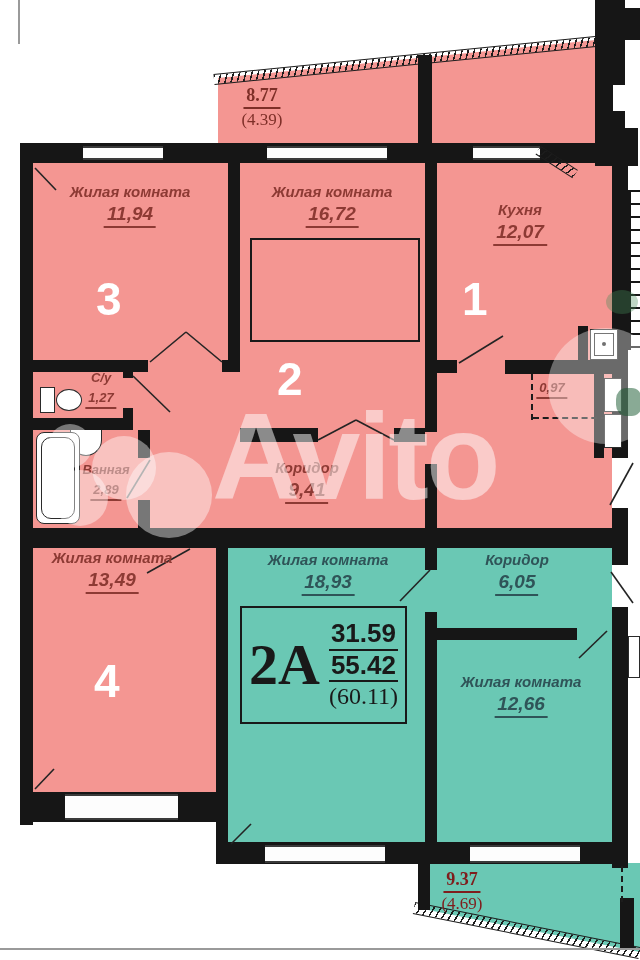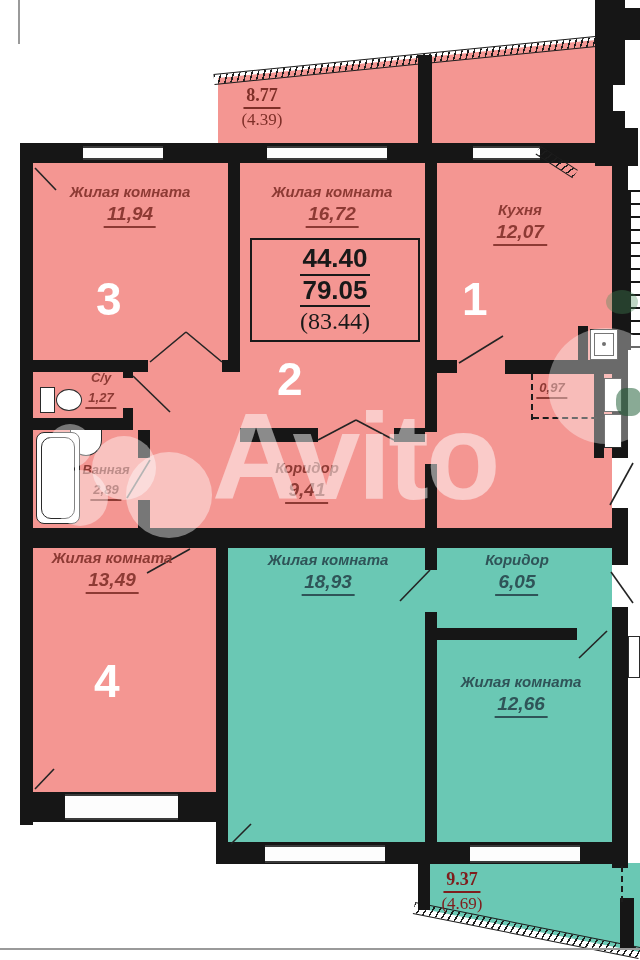--- a/index.html
+++ b/index.html
@@ -192,24 +192,27 @@
     <span class="ar">9.37</span>
     <span class="pr">(4.69)</span>
   </div>
 
   <div class="bignum" style="left:96px;top:272px">3</div>
   <div class="bignum" style="left:277px;top:352px">2</div>
   <div class="bignum" style="left:462px;top:272px">1</div>
   <div class="bignum" style="left:94px;top:654px">4</div>
 
   <div class="infobox" style="left:250px;top:238px;width:166px;height:100px">
+  </div>
+  <div class="infobox" style="left:240px;top:606px;width:163px;height:114px">
+    <div class="code" style="font-size:58px">2А</div>
     <div class="nums">
-      <div class="n1">44.40</div>
-      <div class="n1">79.05</div>
-      <div class="n3">(83.44)</div>
+      <div class="n1">31.59</div>
+      <div class="n1">55.42</div>
+      <div class="n3">(60.11)</div>
     </div>
   </div>
 
   <div class="frameline" style="left:18px;top:0;width:2px;height:44px"></div>
   <div class="frameline" style="left:0;top:948px;width:640px;height:2px"></div>
 
   <div class="wm wm-c" style="left:48px;top:424px;width:44px;height:44px"></div>
   <div class="wm wm-c" style="left:92px;top:436px;width:64px;height:64px"></div>
   <div class="wm wm-c" style="left:52px;top:470px;width:56px;height:56px"></div>
   <div class="wm wm-c" style="left:126px;top:452px;width:86px;height:86px"></div>

